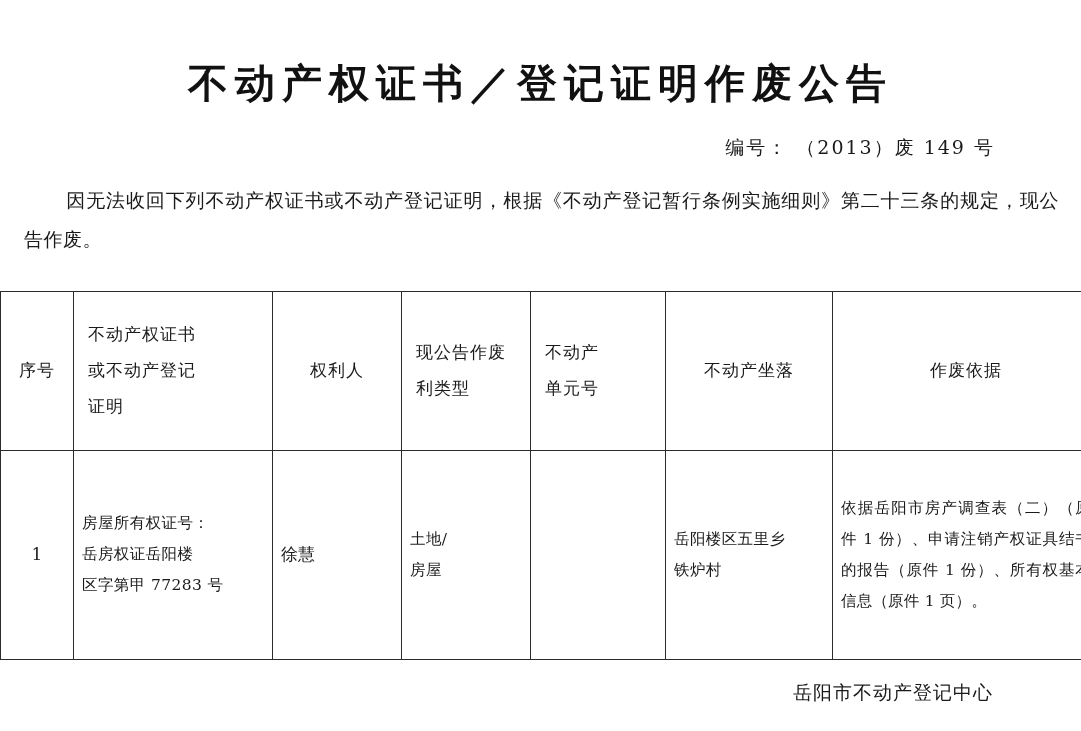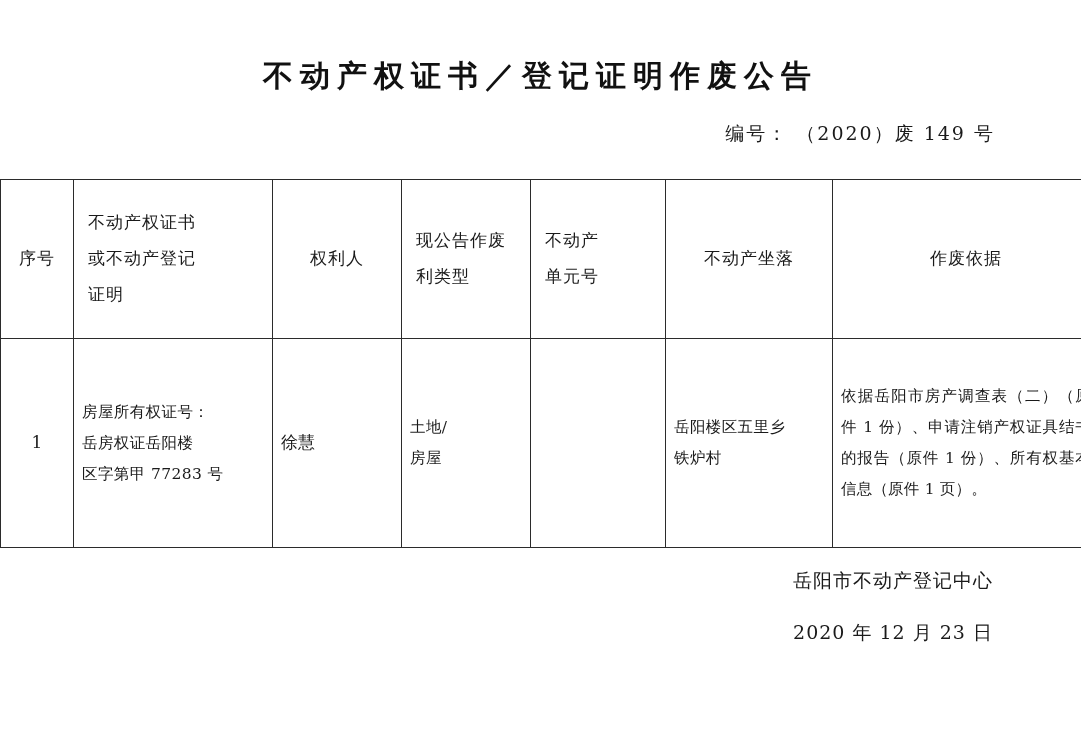--- a/index.html
+++ b/index.html
@@ -16,21 +16,21 @@
     overflow: hidden;
   }
   .page {
     position: relative;
     width: 1081px;
     height: 731px;
     box-sizing: border-box;
   }
   .doc-title {
     text-align: center;
-    font-size: 30px;
+    font-size: 40px;
     font-weight: bold;
     letter-spacing: 7px;
     margin-top: 56px;
     font-family: "DejaVu Serif", "Liberation Serif", serif;
     color: #111;
   }
   .doc-number {
     text-align: right;
     font-size: 19px;
     margin-top: 24px;
@@ -109,22 +109,23 @@
     letter-spacing: 1px;
   }
 </style>
 </head>
 <body>
 
 <div class="page">
 
   <div class="doc-title">不动产权证书／登记证明作废公告</div>
 
-  <div class="doc-number">编号： （2020）废 149 号</div>
+  <div class="doc-number">编号： （2013）废 149 号</div>
 
+  <div class="para"><span class="indent"></span><span>因无法收回下列不动产权证书或不动产登记证明，根据《不动产登记暂行条例实施细则》第二十三条的规定，现公告作废。</span></div>
 
   <table class="main">
     <thead>
       <tr>
         <td class="c-idx">序号</td>
         <td class="c-cert wrapcol">
           <div>不动产权证书</div>
           <div>或不动产登记</div>
           <div>证明</div>
         </td>

